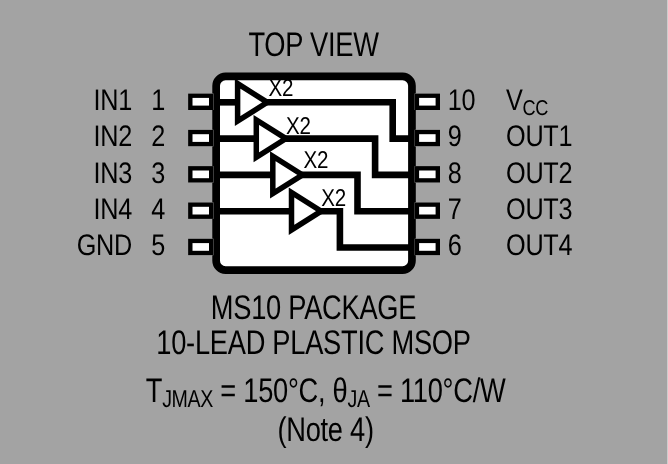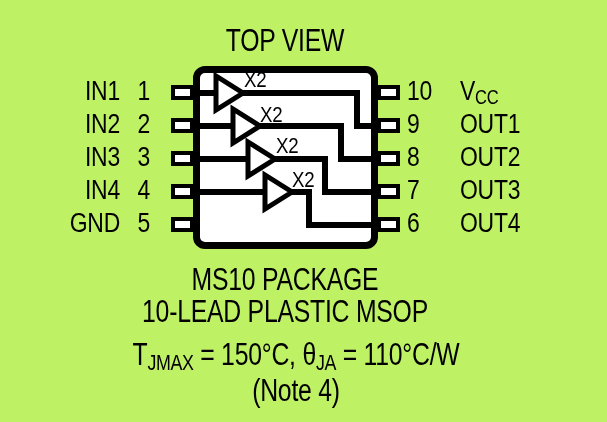--- a/index.html
+++ b/index.html
@@ -1,19 +1,19 @@
 <!DOCTYPE html>
 <html><head>
 <meta charset="utf-8">
 <style>
   html,body{margin:0;padding:0;background:#ffffff;}
   .canvas{
     position:relative;
     width:607px;height:422px;
-    background:#bef264;
+    background:#a3a3a3;
     overflow:hidden;
     font-family:"Liberation Sans",sans-serif;
     color:#000000;
   }
   .txt{
     position:absolute;
     white-space:nowrap;
     line-height:1;
     color:#000000;
     letter-spacing:-0.01em;

